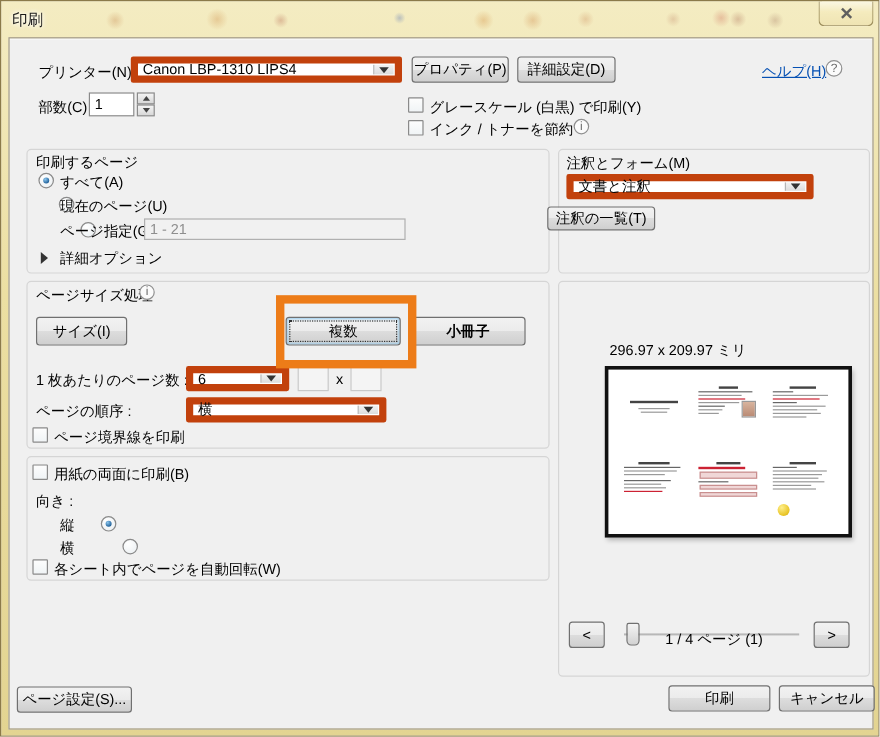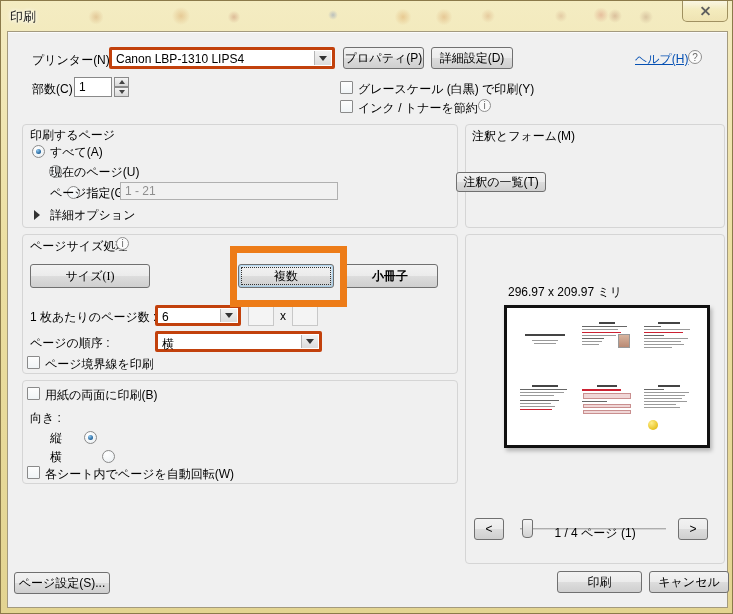--- a/index.html
+++ b/index.html
@@ -36,21 +36,21 @@
   .abs { position:absolute; }
   .lbl { font-size:12px; color:#000; white-space:nowrap; }
   .glbl { font-size:12px; color:#000; white-space:nowrap; }
 
   
   .btn { display:flex; align-items:center; justify-content:center; font-size:12px; color:#000;
     background:linear-gradient(180deg,#f2f2f2 0%,#ebebeb 50%,#dddddd 50%,#cfcfcf 100%);
     border:1px solid #707070; border-radius:3px; cursor:pointer; }
   .btn.focus { outline:1px dotted #333; outline-offset:-4px; box-shadow:0 0 2px 1px #9ecfef inset; }
   .gbox { border:1px solid #d5d5d5; border-radius:4px; background:transparent; }
-  .combo { background:#fff; border:3px solid #c2410c; border-radius:2px; display:flex; align-items:flex-start; cursor:pointer; }
+  .combo { background:#fff; border:6px solid #c2410c; border-radius:2px; display:flex; align-items:center; cursor:pointer; }
   .combo .val { flex:1; font-size:12px; padding:2px 4px; color:#000; white-space:nowrap; overflow:hidden; }
   .combo .arr { width:17px; align-self:stretch; border-left:1px solid #b5b5b5; margin:1px;
     background:linear-gradient(180deg,#f2f2f2,#dcdcdc); display:flex; align-items:center; justify-content:center; }
   .tri-d { width:0; height:0; border-left:4px solid transparent; border-right:4px solid transparent; border-top:5px solid #333; }
   .tri-r { width:0; height:0; border-top:5px solid transparent; border-bottom:5px solid transparent; border-left:6px solid #333; }
   .txt { background:#fff; border:1px solid #898989; font-size:12px; padding:1px 4px; color:#000; }
   .txt:disabled { background:#f1f1f1; border-color:#b0b0b0; color:#8e8e8e; }
   .chk { width:13px; height:13px; background:linear-gradient(180deg,#fdfdfd,#f0f4f6); border:1px solid #8a8a8a; border-radius:1px; display:inline-block; cursor:pointer; }
   .radio { width:13px; height:13px; border-radius:50%; border:1px solid #8a8a8a; background:radial-gradient(circle at 35% 30%,#fff,#e9eef1); display:inline-block; cursor:pointer; position:relative; }
   .radio.on::after { content:""; position:absolute; left:3px; top:3px; width:5px; height:5px; border-radius:50%;
@@ -137,21 +137,21 @@
     <span class="abs radio" style="left:24px; top:153px;"></span>
     <span class="abs lbl" style="left:42px; top:153px;">ページ指定(G)</span>
     <input class="abs txt" style="left: 112px; top: 150px; width: 218px; height: 18px;" disabled="" value="1 - 21">
     <span class="abs tri-r" style="left:26px; top:178px;"></span>
     <span class="abs lbl" style="left:42px; top:175px;">詳細オプション</span>
 
     
     <div class="abs gbox" style="left:14px; top:202px; width:436px; height:140px;"></div>
     <span class="abs glbl" style="left:22px; top:206px;">ページサイズ処理</span>
     <span class="abs circ" style="left:108px; top:205px; width:13px; height:13px;">i</span>
-    <div class="abs btn" style="left:22px; top:232px; width:120px; height:24px;font-family:Liberation Serif, serif;">サイズ(I)</div>
+    <div class="abs btn" style="left:22px; top:232px; width:76px; height:24px;">サイズ(I)</div>
     <div class="abs btn focus" style="left:230px; top:232px; width:96px; height:24px;">複数</div>
     <div class="abs btn" style="left:334px; top:232px; width:96px; height:24px;font-weight:bold;">小冊子</div>
     <div id="annot" class="abs" style="left:222px; top:214px; width:117px; height:61px;"></div>
 
     <span class="abs lbl" style="left:22px; top:277px;">1 枚あたりのページ数 :</span>
     <div class="abs combo" style="left:147px; top:273px; width:86px; height:21px;">
       <span class="val">6</span>
       <span class="arr">
           <span class="tri-d"></span>
         </span>
@@ -178,20 +178,26 @@
     <span class="abs radio on" style="left:24px; top:398px;"></span>
     <span class="abs lbl" style="left:42px; top:398px;">縦</span>
     <span class="abs radio" style="left:24px; top:417px;"></span>
     <span class="abs lbl" style="left:42px; top:417px;">横</span>
     <span class="abs chk" style="left:19px; top:434px;"></span>
     <span class="abs lbl" style="left:37px; top:434px;">各シート内でページを自動回転(W)</span>
 
     
     <div class="abs gbox" style="left:457px; top:92px; width:260px; height:104px;"></div>
     <span class="abs glbl" style="left:464px; top:96px;">注釈とフォーム(M)</span>
+    <div class="abs combo" style="left:464px; top:113px; width:206px; height:21px;">
+      <span class="val">文書と注釈</span>
+      <span class="arr">
+          <span class="tri-d"></span>
+        </span>
+    </div>
     <div class="abs btn" style="left:448px; top:140px; width:90px; height:20px;">注釈の一覧(T)</div>
 
     
     <div class="abs gbox" style="left:457px; top:202px; width:260px; height:330px;"></div>
     <span class="abs lbl" style="left:477px; top:50px; width:160px; top:252px; text-align:center;">296.97 x 209.97 ミリ</span>
 
     <div id="ppage" class="abs" style="left:496px; top:273px; width:206px; height:143px;">
       <div class="slide">
         <div class="t1" style="width:70%; margin-top:16px;"></div>
         <div class="ln" style="width:45%; margin:4px auto 0;"></div>

